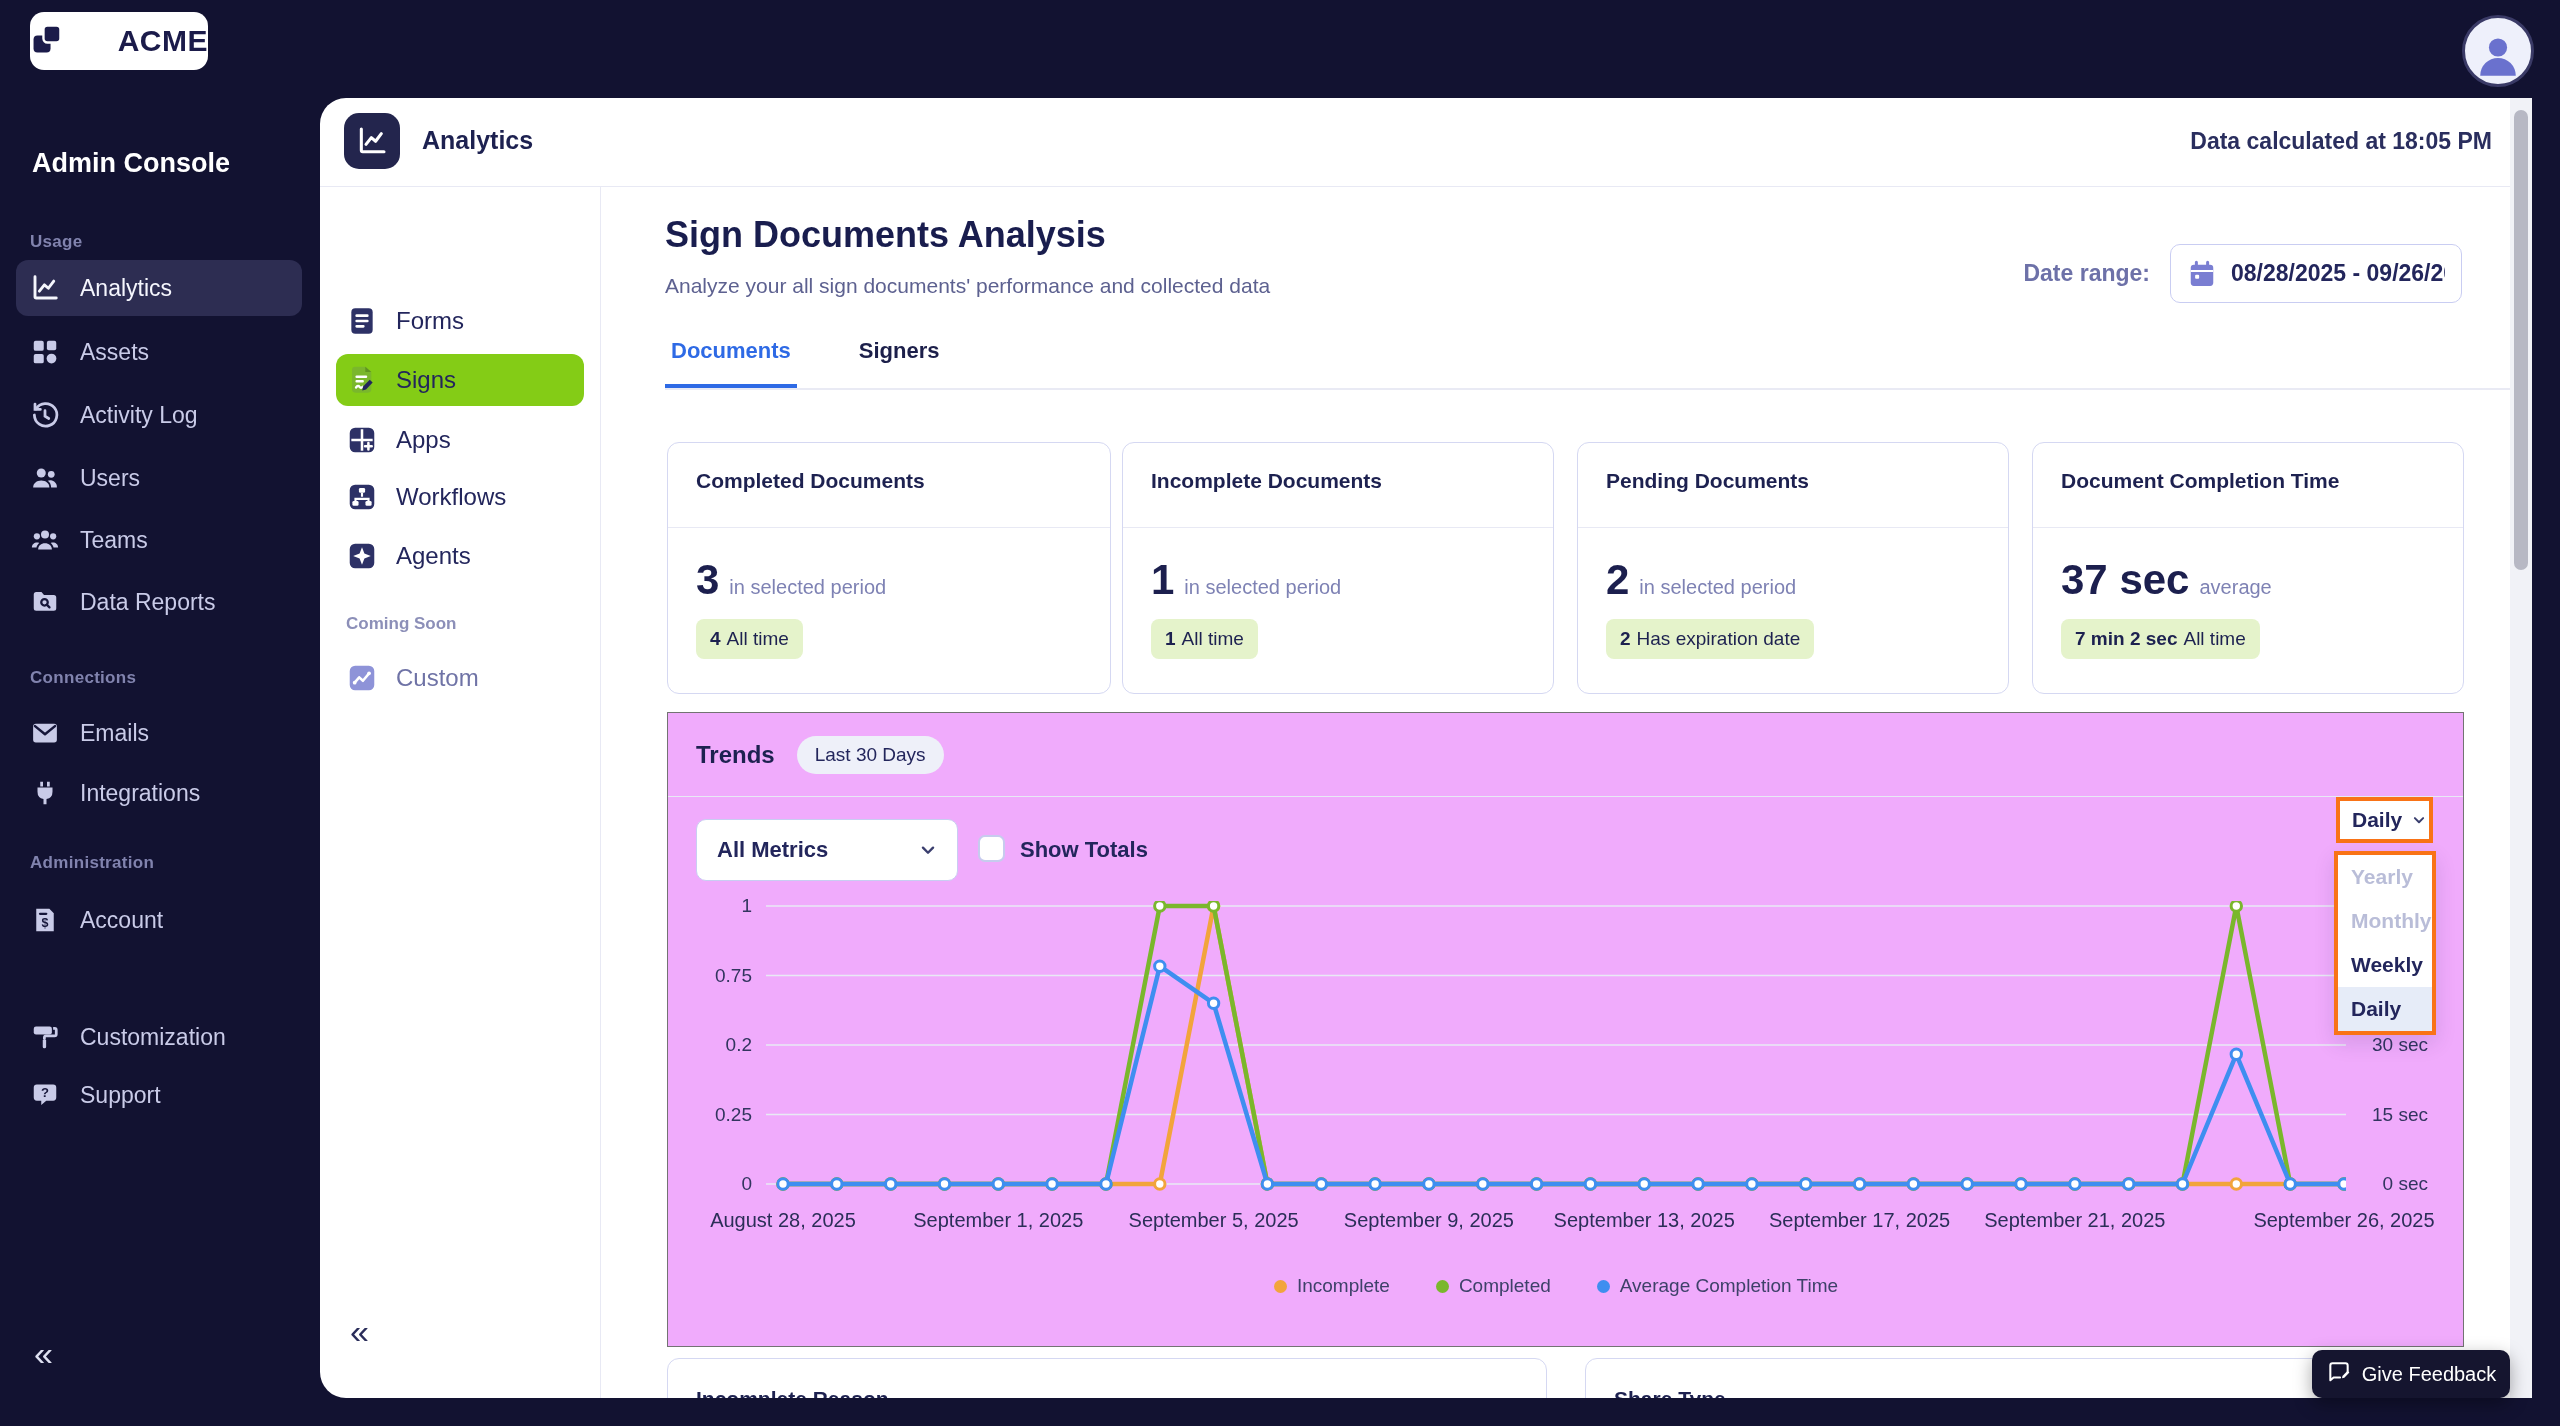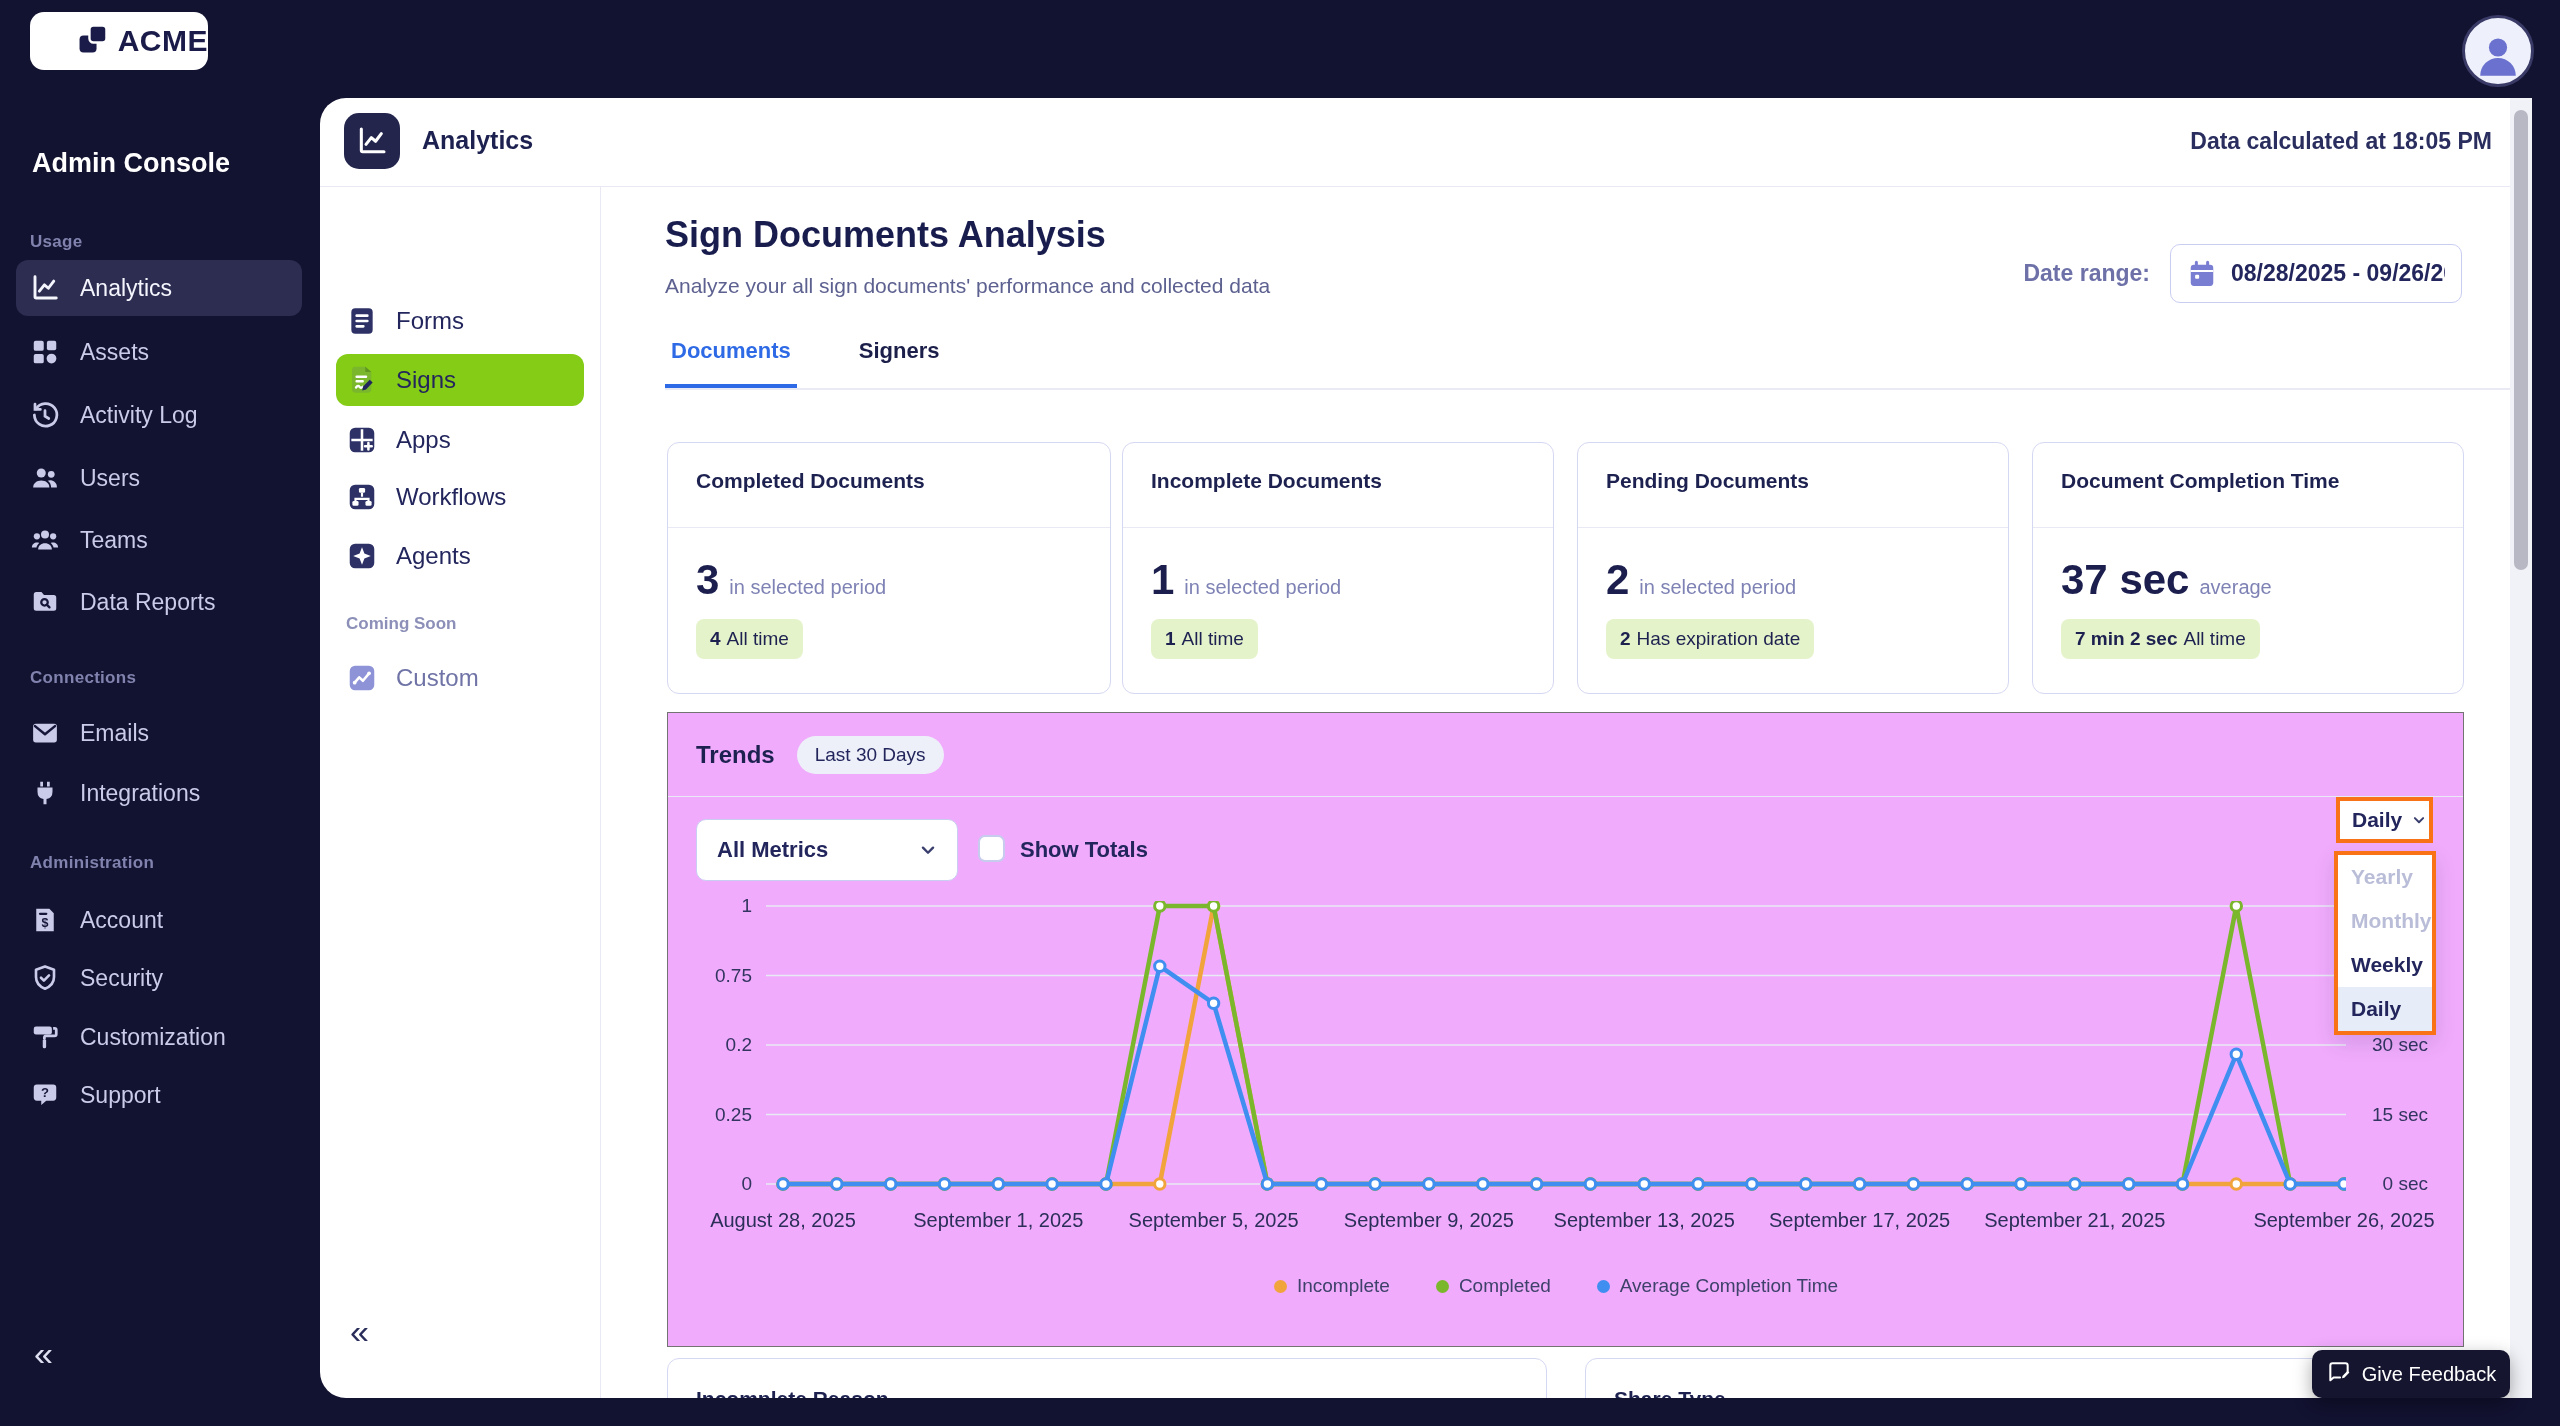--- a/index.html
+++ b/index.html
@@ -2,21 +2,21 @@
 <html><head>
 <meta charset="utf-8">
 <style>
   html,body{margin:0;padding:0;background:#121231;}
   .stage{position:relative;width:2560px;height:1426px;background:#121231;overflow:hidden;
          font-family:"Liberation Sans","DejaVu Sans",sans-serif;color:#23265c;}
   .abs{position:absolute;}
 
   
   .logo{left:30px;top:12px;width:178px;height:58px;background:#fff;border-radius:14px;
-        display:flex;align-items:center;justify-content:flex-end;gap:8px;cursor:pointer;}
+        display:flex;align-items:center;justify-content:space-between;gap:8px;cursor:pointer;}
   .logo svg{width:34px;height:34px;}
   .logo .brand{font-size:30px;font-weight:800;color:#1b1b4a;letter-spacing:.5px;}
   .avatar{left:2462px;top:15px;width:66px;height:66px;border-radius:50%;background:#eef0fb;
           border:3px solid #3a3a66;display:flex;align-items:center;justify-content:center;overflow:hidden;}
   .avatar svg{width:52px;height:52px;margin-top:6px;}
   .admin-title{left:32px;top:148px;font-size:27px;font-weight:700;color:#ffffff;}
 
   .sidebar{left:0;top:0;width:320px;height:1426px;}
   .side-label{left:30px;font-size:17px;font-weight:700;color:#8183ae;letter-spacing:.3px;}
   .side-item{left:16px;width:286px;height:56px;display:flex;align-items:center;gap:20px;
@@ -235,29 +235,20 @@
       <div class="abs side-label" style="top: 853px;">Administration</div>
       <div class="abs side-item" style="top: 892px;">
         <div class="icn">
           <svg viewBox="0 0 24 24">
             <path d="M5 3h10.5L19 6.5V21H5z" fill="currentColor"></path>
             <path d="M8 7h5" stroke="#16163a" stroke-width="1.8" stroke-linecap="round"></path>
             <text x="12" y="17.5" font-size="10" font-weight="bold" fill="#16163a" text-anchor="middle">$</text>
           </svg>
         </div>
         <div class="lbl">Account</div>
-      </div>
-      <div class="abs side-item" style="top: 950px;">
-        <div class="icn">
-          <svg viewBox="0 0 24 24" fill="none" stroke="currentColor" stroke-width="2.1" stroke-linecap="round" stroke-linejoin="round">
-            <path d="M12 2.8l7.2 2.6v5.8c0 4.6-3 7.7-7.2 9.4-4.2-1.7-7.2-4.8-7.2-9.4V5.4z"></path>
-            <path d="M8.8 11.8l2.3 2.3 4.1-4.2"></path>
-          </svg>
-        </div>
-        <div class="lbl">Security</div>
       </div>
       <div class="abs side-item" style="top: 1009px;">
         <div class="icn">
           <svg viewBox="0 0 24 24" fill="currentColor">
             <rect x="3" y="3.5" width="14.5" height="6.5" rx="1.8"></rect>
             <path d="M18.5 5h1.2A1.3 1.3 0 0 1 21 6.3v3.4A1.3 1.3 0 0 1 19.7 11h-6.9a1.3 1.3 0 0 0-1.3 1.3v1.2" fill="none" stroke="currentColor" stroke-width="2.2"></path>
             <rect x="10.2" y="13.5" width="2.7" height="7.5" rx="1.2"></rect>
           </svg>
         </div>
         <div class="lbl">Customization</div>

